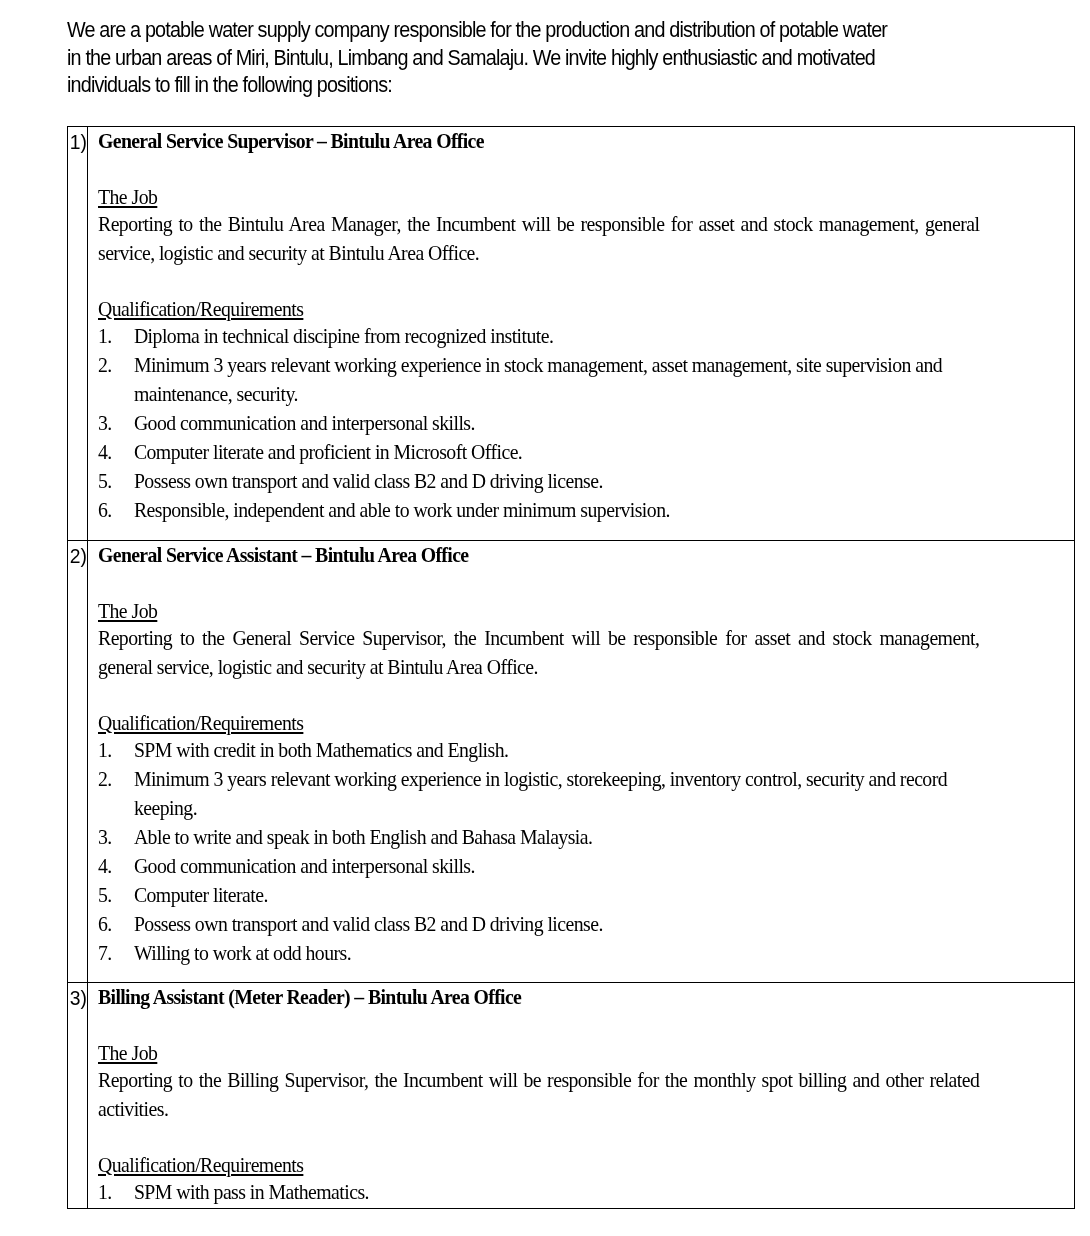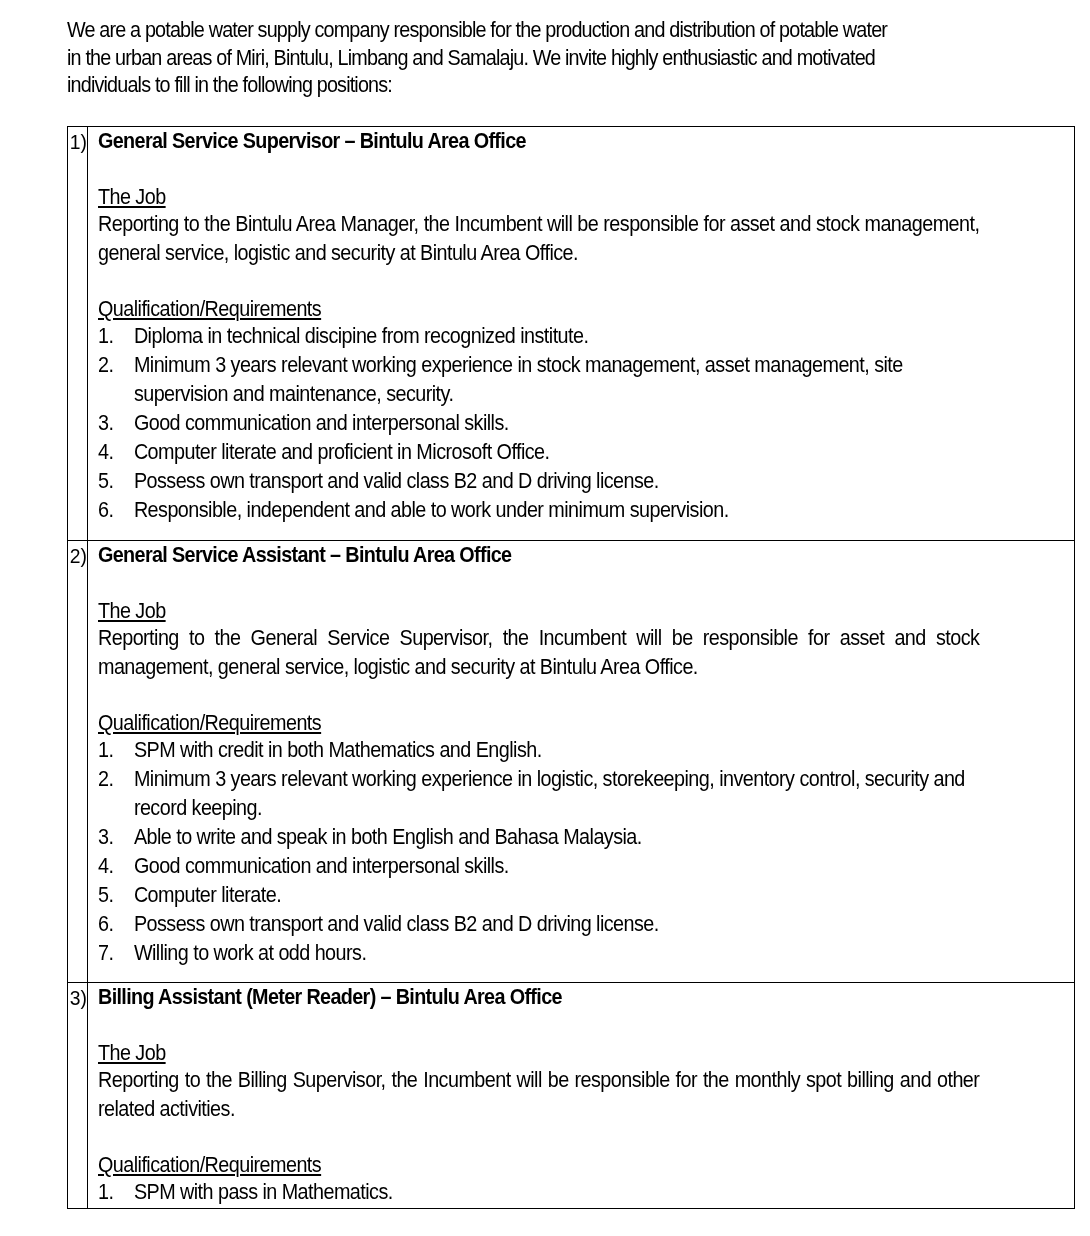--- a/index.html
+++ b/index.html
@@ -47,20 +47,21 @@
       padding-top: 3px !important;
     }
     td.num span {
       display: inline-block;
       transform: scaleX(0.92);
       position: relative;
       left: 1px;
     }
     td.content {
       padding: 0 8px 0 10px !important;
+      font-family: Liberation Serif, serif;
     }
     .inner {
       transform: scaleX(0.92);
       transform-origin: left top;
       width: 968px;
       font-size: 21.5px;
       line-height: 29px;
       letter-spacing: -0.6px;
     }
     .title {

